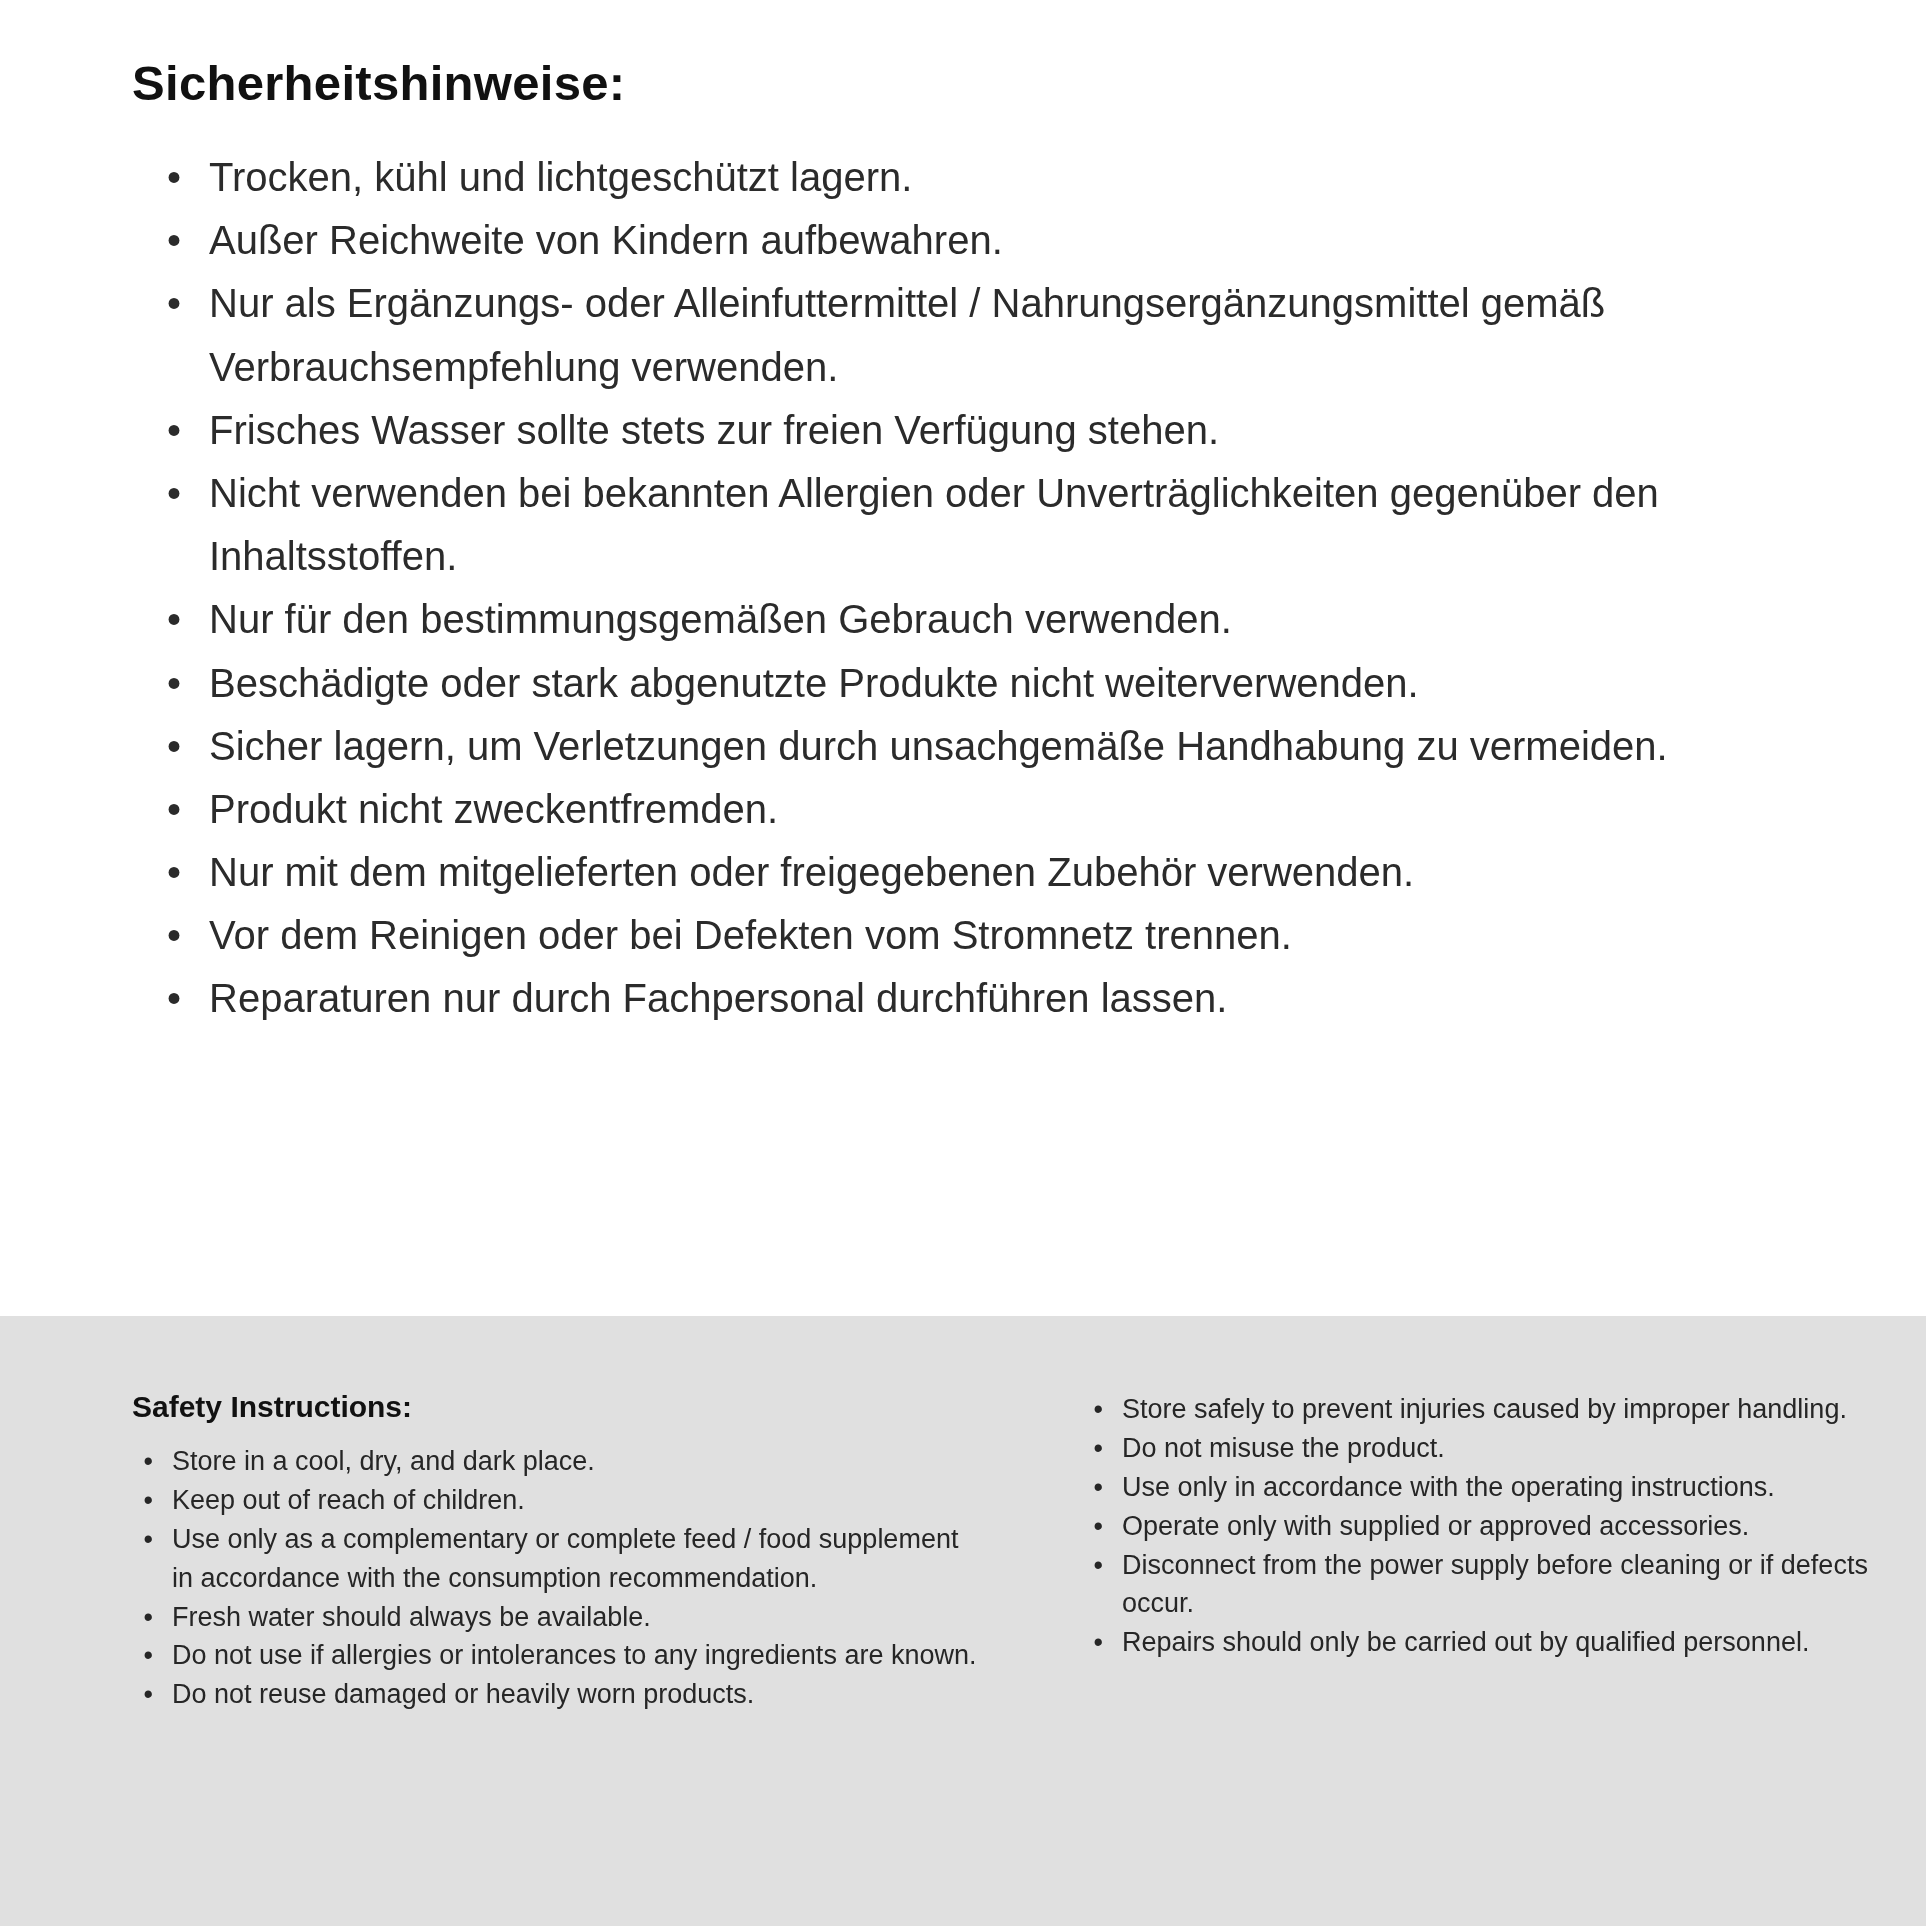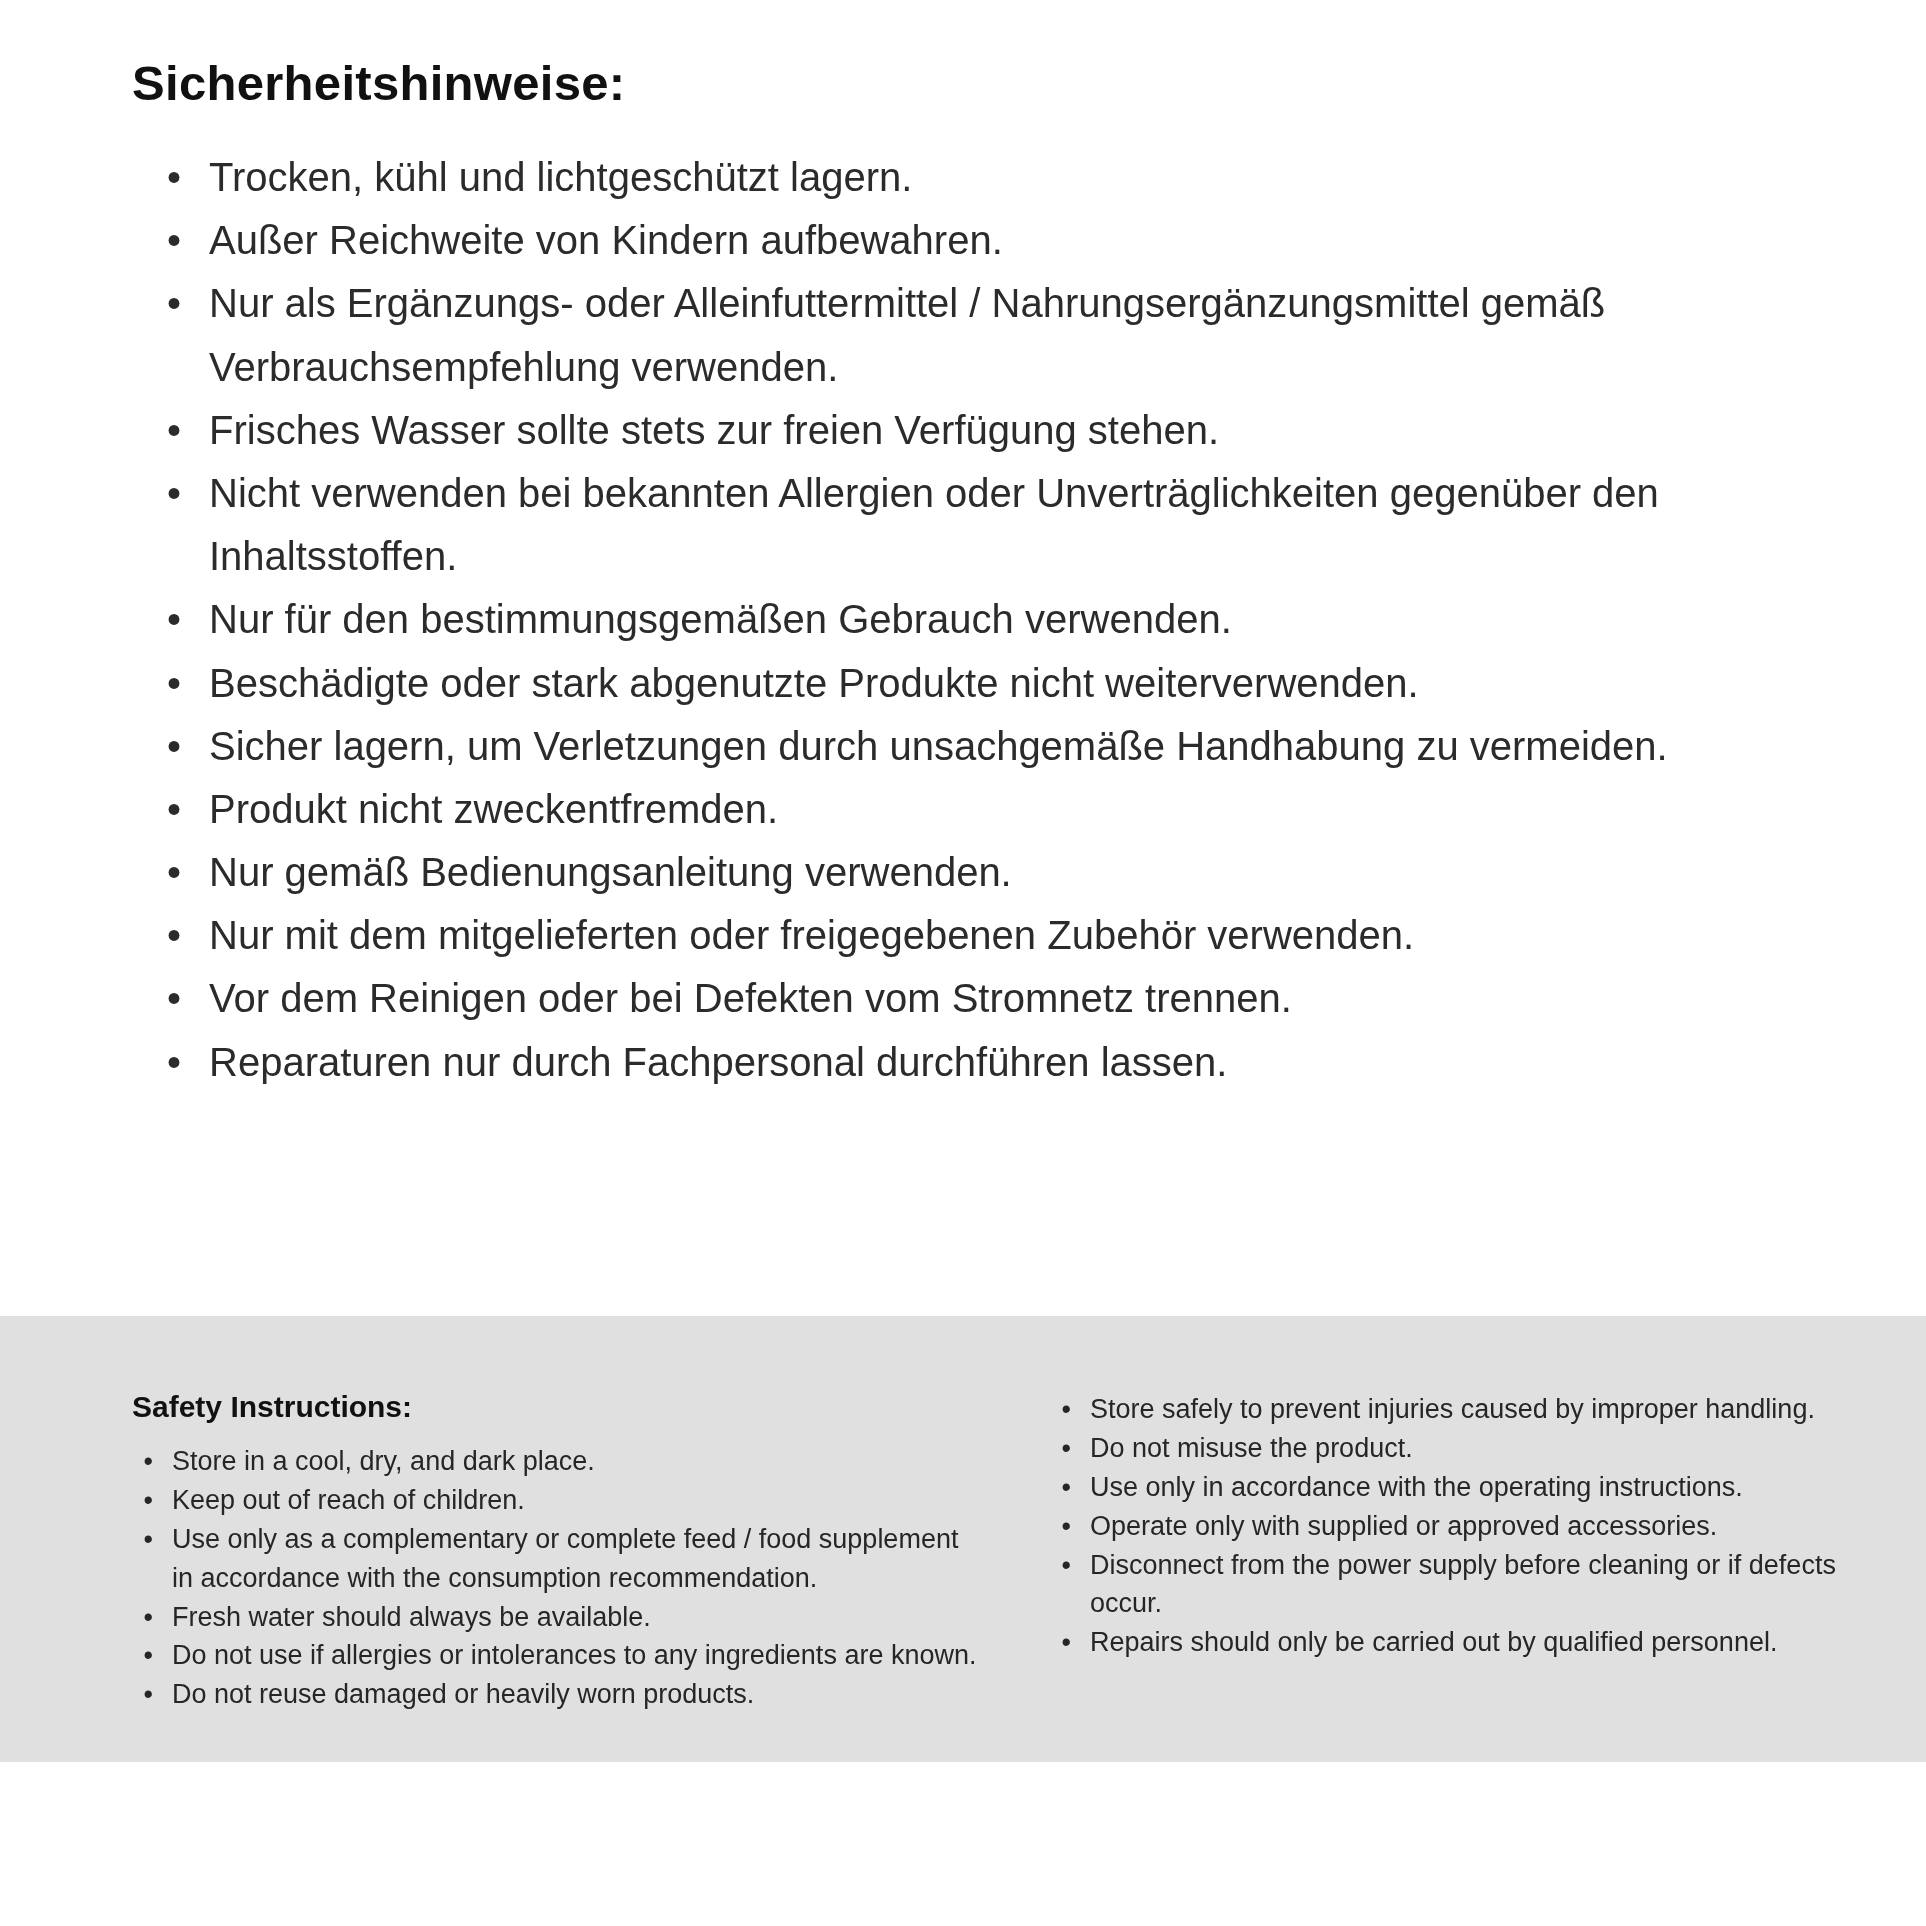--- a/index.html
+++ b/index.html
@@ -43,25 +43,25 @@
     color: #2b2b2b;
   }
   .de-list li::before {
     content: "\2022";
     position: absolute;
     left: 35px;
     color: #2b2b2b;
   }
   .en-section {
     box-sizing: border-box;
-    height: 446px;
+    height: 610px;
     padding: 74px 77px 0 132px;
     background: #e0e0e0;
     display: flex;
-    gap: 64px;
+    gap: 96px;
   }
   .en-col-left {
     width: 854px;
     flex: 0 0 auto;
   }
   .en-col-right {
     width: 815px;
     flex: 0 0 auto;
   }
   .en-title {
@@ -92,21 +92,20 @@
   <ul class="de-list">
     <li>Trocken, kühl und lichtgeschützt lagern.</li>
     <li>Außer Reichweite von Kindern aufbewahren.</li>
     <li>Nur als Ergänzungs- oder Alleinfuttermittel / Nahrungsergänzungsmittel gemäß Verbrauchsempfehlung verwenden.</li>
     <li>Frisches Wasser sollte stets zur freien Verfügung stehen.</li>
     <li>Nicht verwenden bei bekannten Allergien oder Unverträglichkeiten gegenüber den Inhaltsstoffen.</li>
     <li>Nur für den bestimmungsgemäßen Gebrauch verwenden.</li>
     <li>Beschädigte oder stark abgenutzte Produkte nicht weiterverwenden.</li>
     <li>Sicher lagern, um Verletzungen durch unsachgemäße Handhabung zu vermeiden.</li>
     <li>Produkt nicht zweckentfremden.</li>
-    <li>Nur gemäß Bedienungsanleitung verwenden.</li>
     <li>Nur mit dem mitgelieferten oder freigegebenen Zubehör verwenden.</li>
     <li>Vor dem Reinigen oder bei Defekten vom Stromnetz trennen.</li>
     <li>Reparaturen nur durch Fachpersonal durchführen lassen.</li>
   </ul>
 </div>
 
 <div class="en-section">
   <div class="en-col-left">
     <h2 class="en-title">Safety Instructions:</h2>
     <ul class="en-list">

